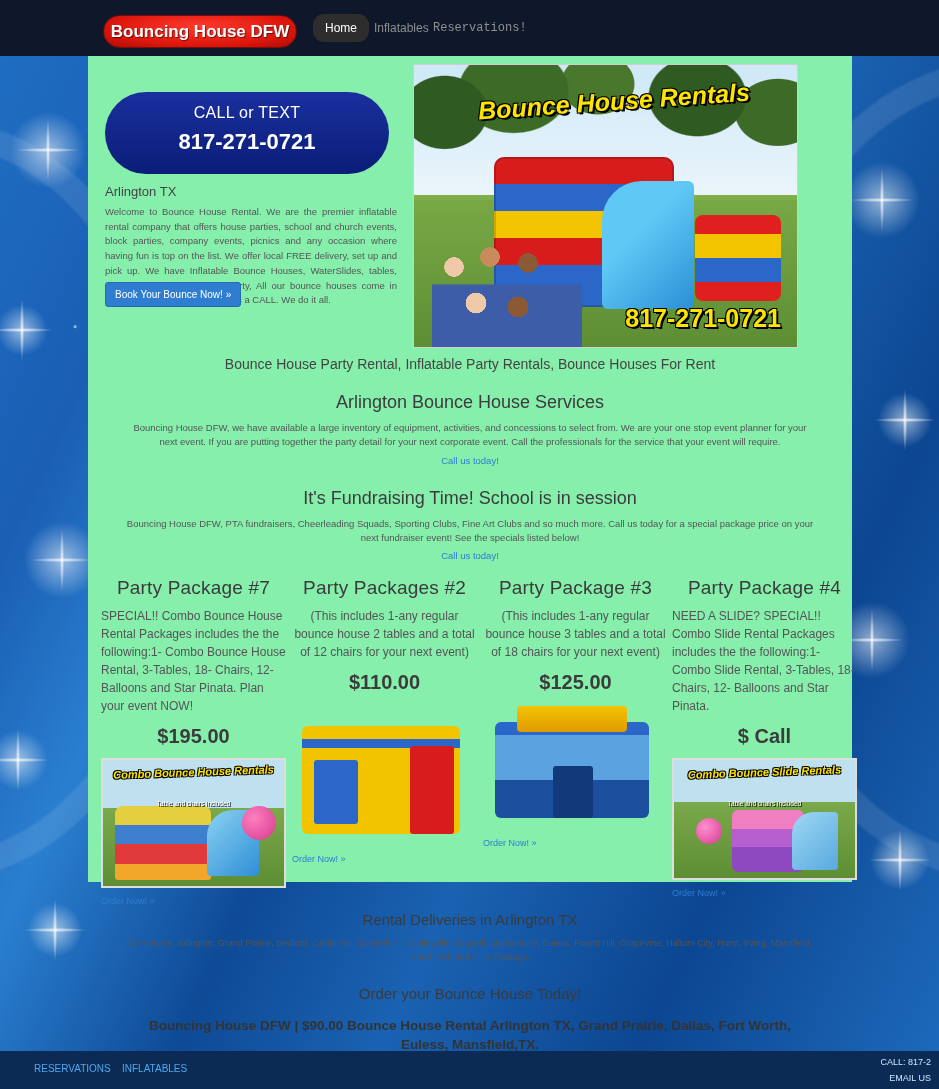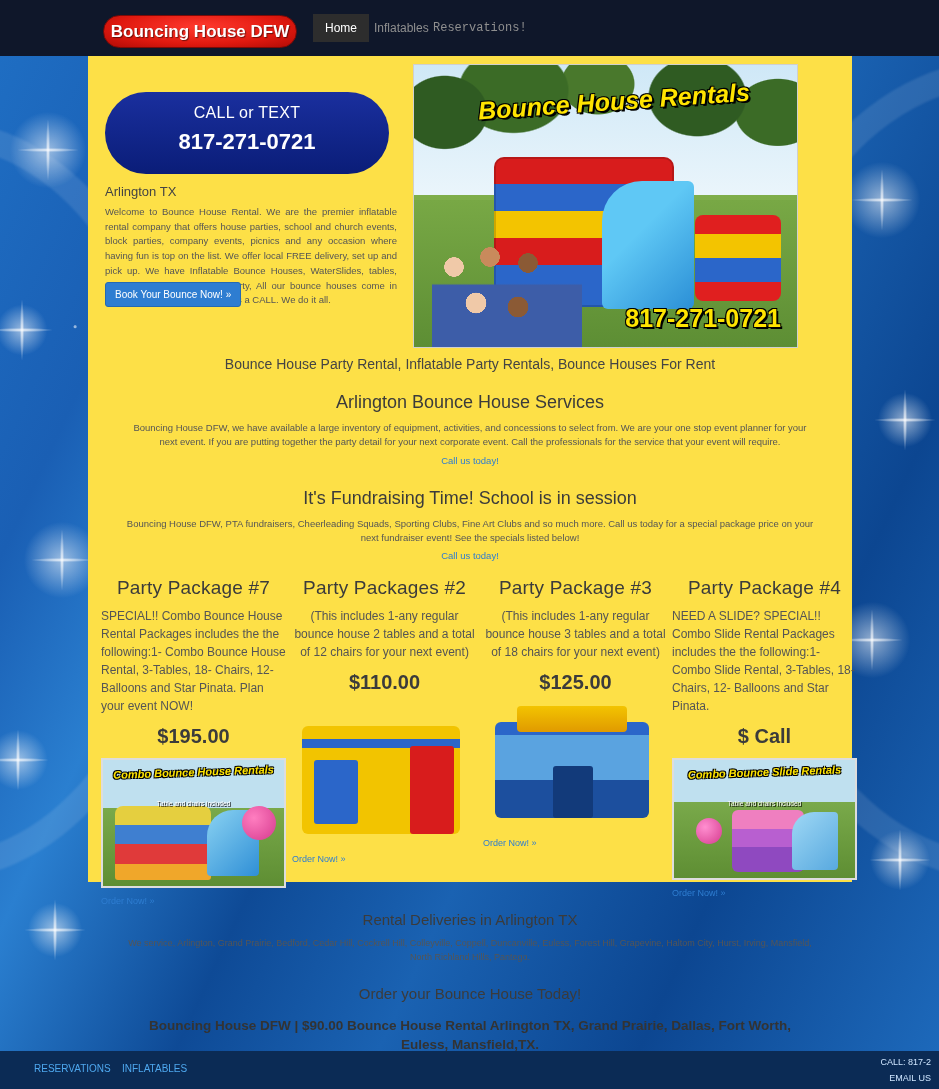--- a/index.html
+++ b/index.html
@@ -50,26 +50,26 @@
     color:#fff; font-weight:bold; font-size:17px;
     display:flex; align-items:center; justify-content:center;
     text-shadow: 1px 1px 1px rgba(0,0,0,.5);
     border:1px solid #7d0a06;
   }
   .navitem {
     position:absolute; top:14px; height:28px;
     color:#8f8f8f; font-size:12px; line-height:28px; padding:0 12px;
     cursor:pointer;
   }
-  .navitem.active { background:#2d2d2d; color:#fff; border-radius:0; }
+  .navitem.active { background:#2d2d2d; color:#fff; border-radius:11px; }
 
   
   #page {
     position:absolute; left:88px; top:56px; width:764px; height:826px;
-    background:#fde047; z-index:10;
+    background:#86efac; z-index:10;
   }
   #page::before {
     content:""; position:absolute; left:0; top:-8px; width:764px; height:8px;
     background:#2b6fba;
   }
 
   
   .hero { position:relative; height:290px; }
   .callbox {
     position:absolute; left:17px; top:36px; width:284px; height:82px;

